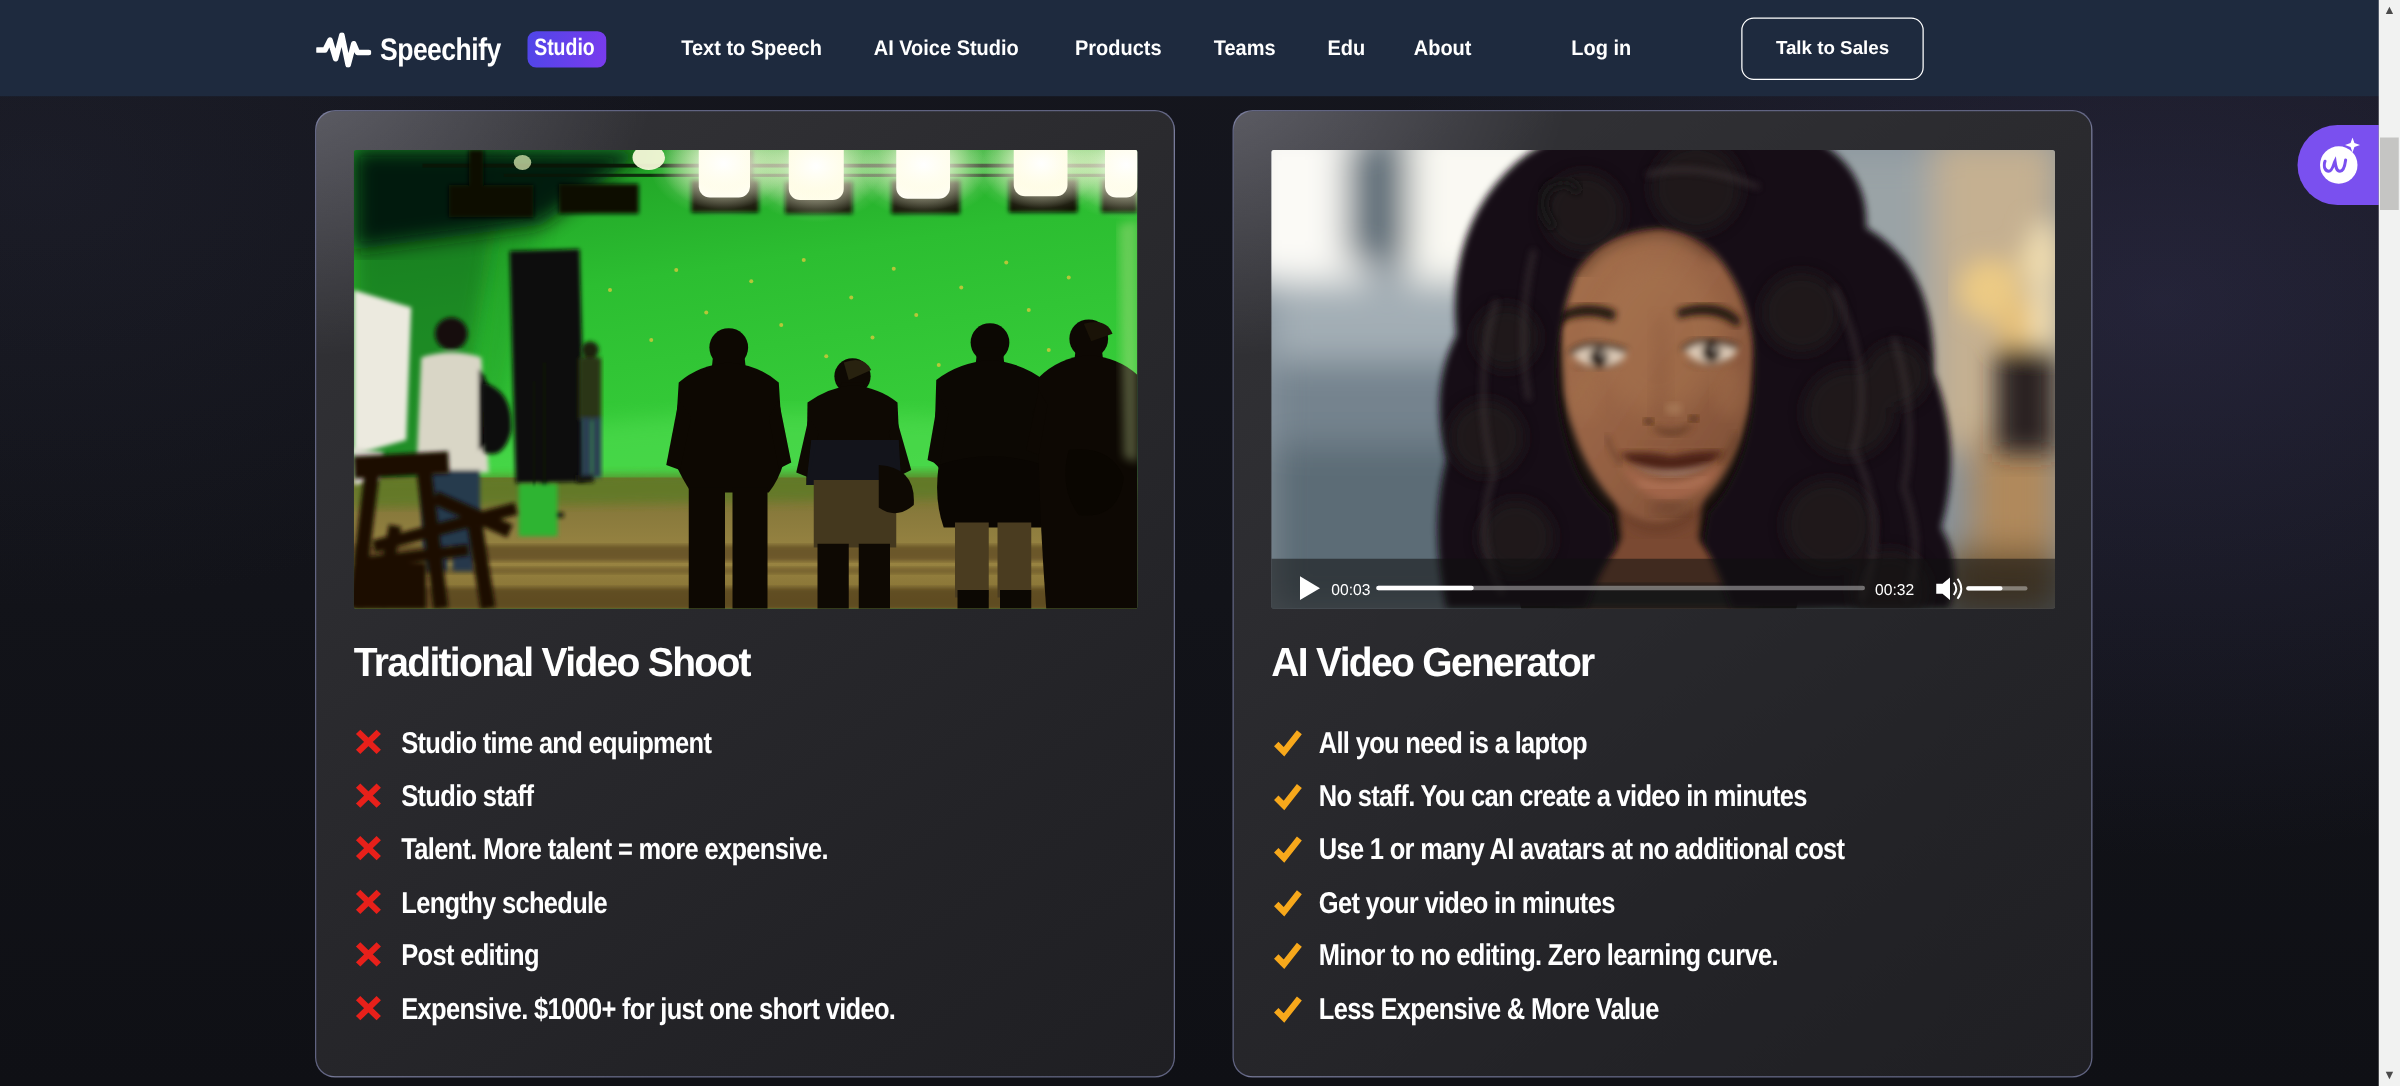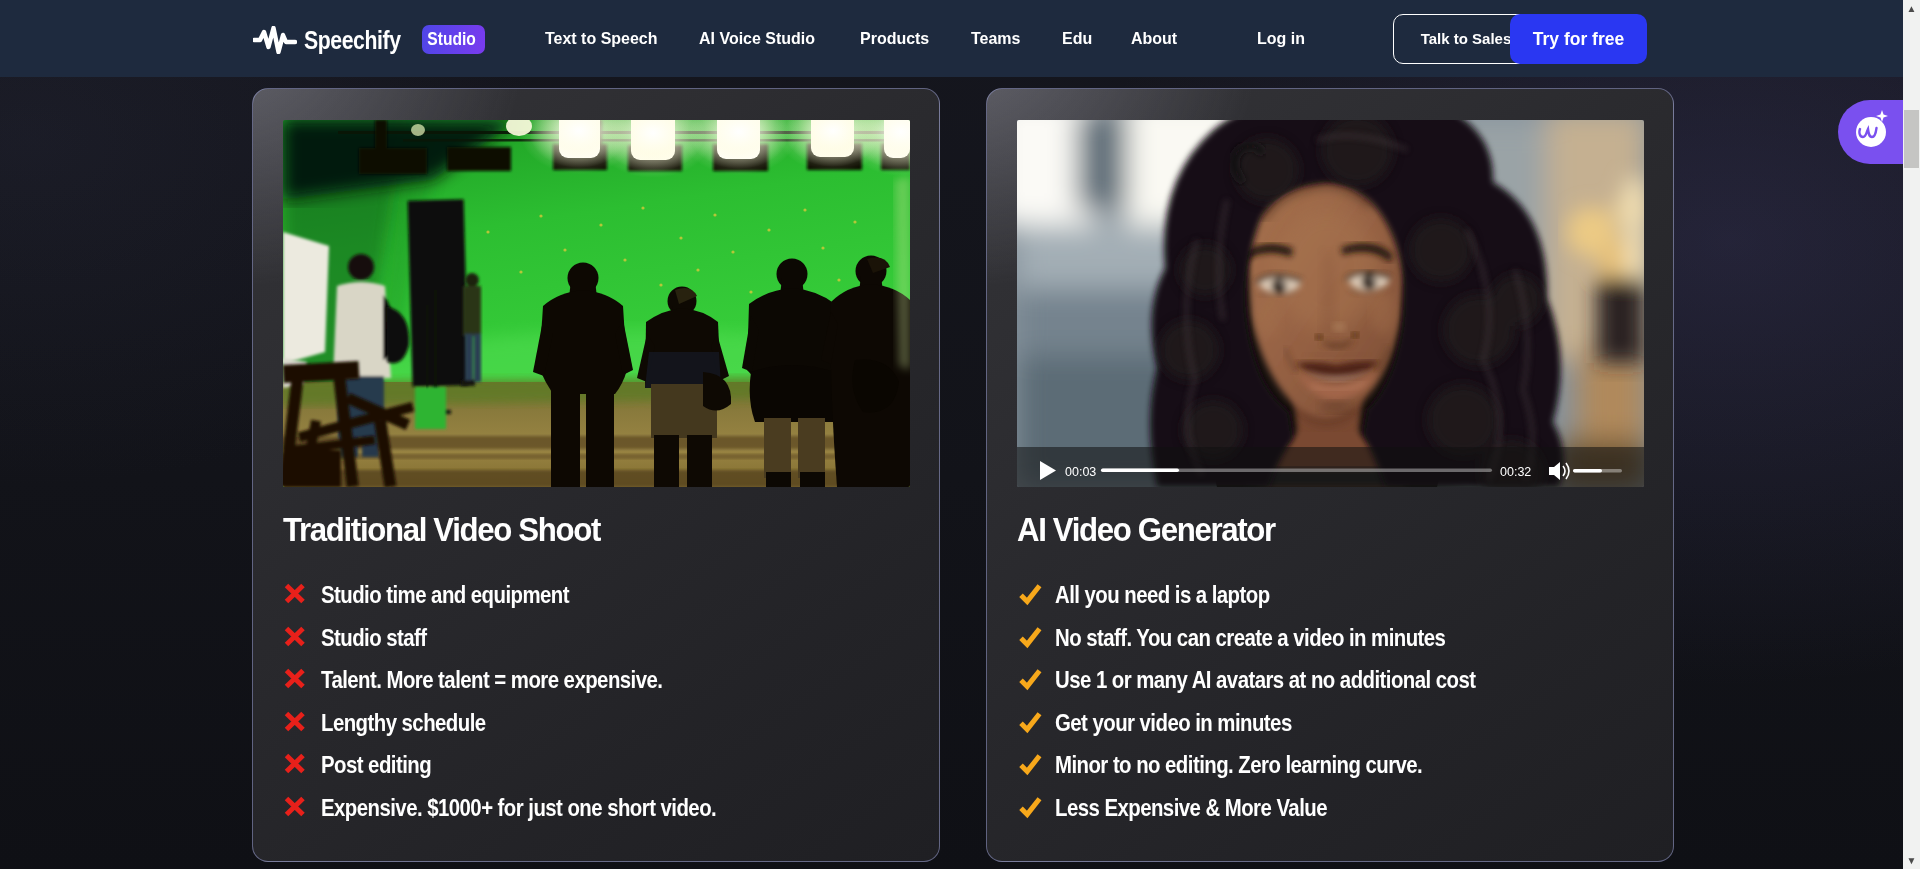--- a/index.html
+++ b/index.html
@@ -56,21 +56,20 @@
     <div id="logotext">Speechify</div>
     <div id="studiobadge"><span style="display:inline-block;transform:scaleX(0.82);transform-origin:50% 50%;">Studio</span></div>
     <div class="navlink" style="left:545px;">Text to Speech</div>
     <div class="navlink" style="left:699px;">AI Voice Studio</div>
     <div class="navlink" style="left:860px;">Products</div>
     <div class="navlink" style="left:971px;">Teams</div>
     <div class="navlink" style="left:1062px;">Edu</div>
     <div class="navlink" style="left:1131px;">About</div>
     <div class="navlink" style="left:1257px;">Log in</div>
     <div id="btn-sales">Talk to Sales</div>
-    <div id="btn-free">Try for free</div>
   </div>
 
   <div class="card" id="card-left">
     <div class="photo" id="photo-left">
     <svg width="627" height="367" viewBox="0 0 627 367">
       <defs>
         <linearGradient id="gwall" x1="0" y1="0" x2="0.25" y2="1">
           <stop offset="0" stop-color="#1d9a23"></stop>
           <stop offset="0.35" stop-color="#2cbe31"></stop>
           <stop offset="0.7" stop-color="#36cc39"></stop>

